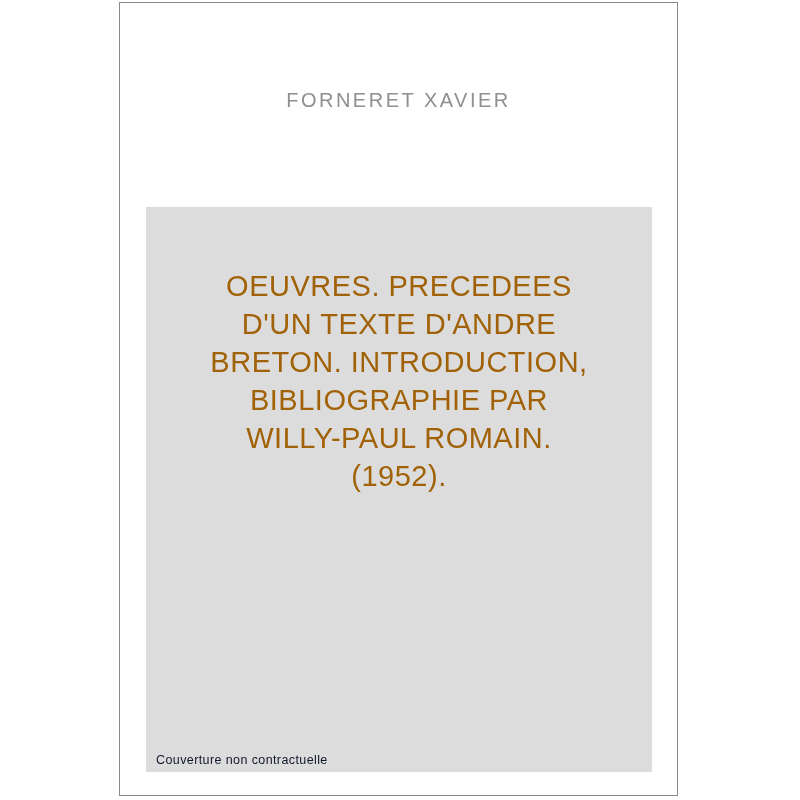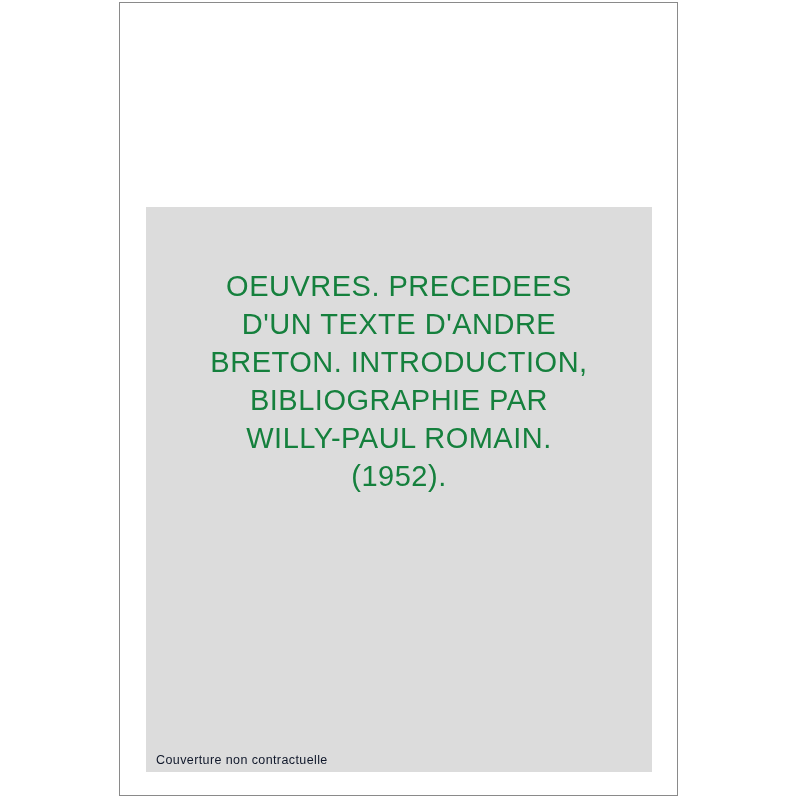--- a/index.html
+++ b/index.html
@@ -49,38 +49,39 @@
   .title {
     position: absolute;
     top: 60px;
     left: 0;
     width: 100%;
     text-align: center;
     font-size: 29px;
     line-height: 38px;
     font-weight: 300;
     letter-spacing: 0.5px;
-    color: #15803d;
+    color: #a16207;
     white-space: pre-line;
   }
   .disclaimer {
     position: absolute;
     left: 10px;
     bottom: 5px;
     font-size: 12.5px;
     font-weight: 300;
     letter-spacing: 0.4px;
     color: #0f172a;
   }
 </style>
 </head>
 <body>
 
 <div class="canvas">
   <div class="page">
+    <div class="author">FORNERET XAVIER</div>
     <div class="placeholder">
       <div class="title">OEUVRES. PRECEDEES
 D'UN TEXTE D'ANDRE
 BRETON. INTRODUCTION,
 BIBLIOGRAPHIE PAR
 WILLY-PAUL ROMAIN.
 (1952).</div>
       <div class="disclaimer">Couverture non contractuelle</div>
     </div>
   </div>

